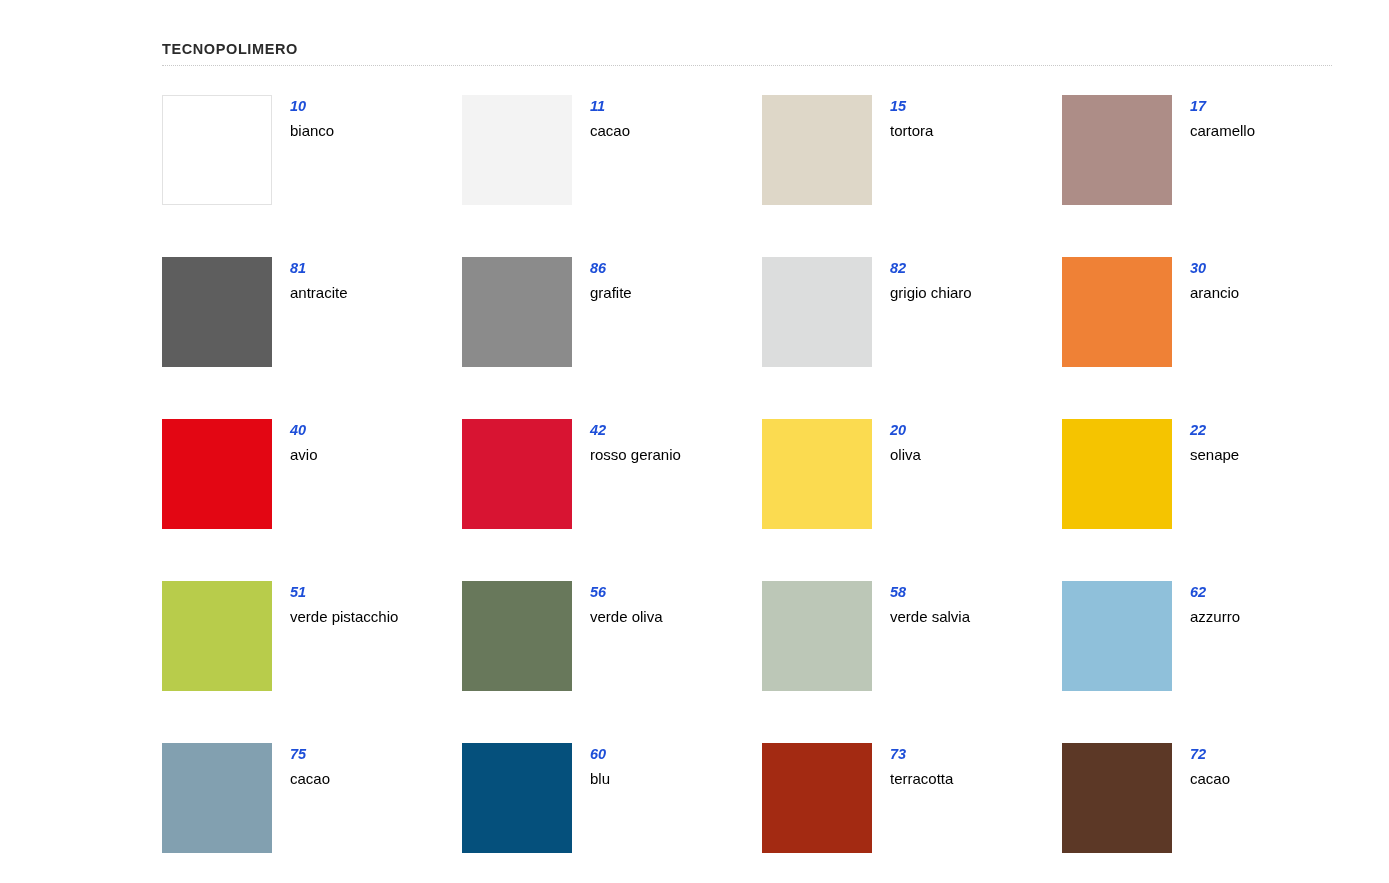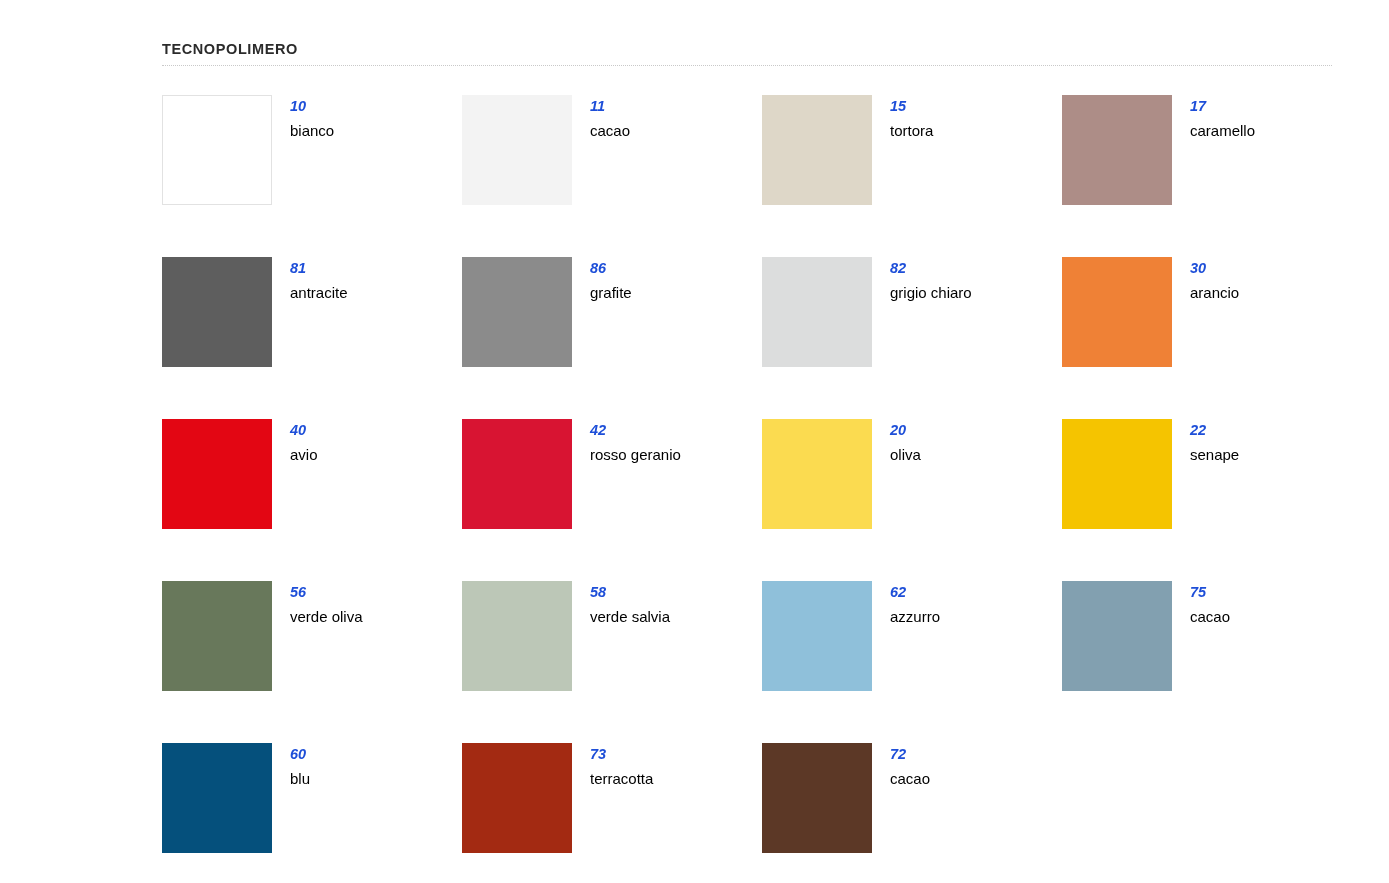--- a/index.html
+++ b/index.html
@@ -189,20 +189,27 @@
         </div>
       </div>
       <div class="swatch-item">
         <div class="swatch-chip" style="background: rgb(245, 196, 0);"></div>
         <div class="swatch-text">
           <div class="swatch-code">22</div>
           <div class="swatch-name">senape</div>
         </div>
       </div>
       <div class="swatch-item">
+        <div class="swatch-chip" style="background: rgb(184, 204, 75);"></div>
+        <div class="swatch-text">
+          <div class="swatch-code">51</div>
+          <div class="swatch-name">verde pistacchio</div>
+        </div>
+      </div>
+      <div class="swatch-item">
         <div class="swatch-chip" style="background: rgb(104, 120, 91);"></div>
         <div class="swatch-text">
           <div class="swatch-code">56</div>
           <div class="swatch-name">verde oliva</div>
         </div>
       </div>
       <div class="swatch-item">
         <div class="swatch-chip" style="background: rgb(188, 199, 183);"></div>
         <div class="swatch-text">
           <div class="swatch-code">58</div>

